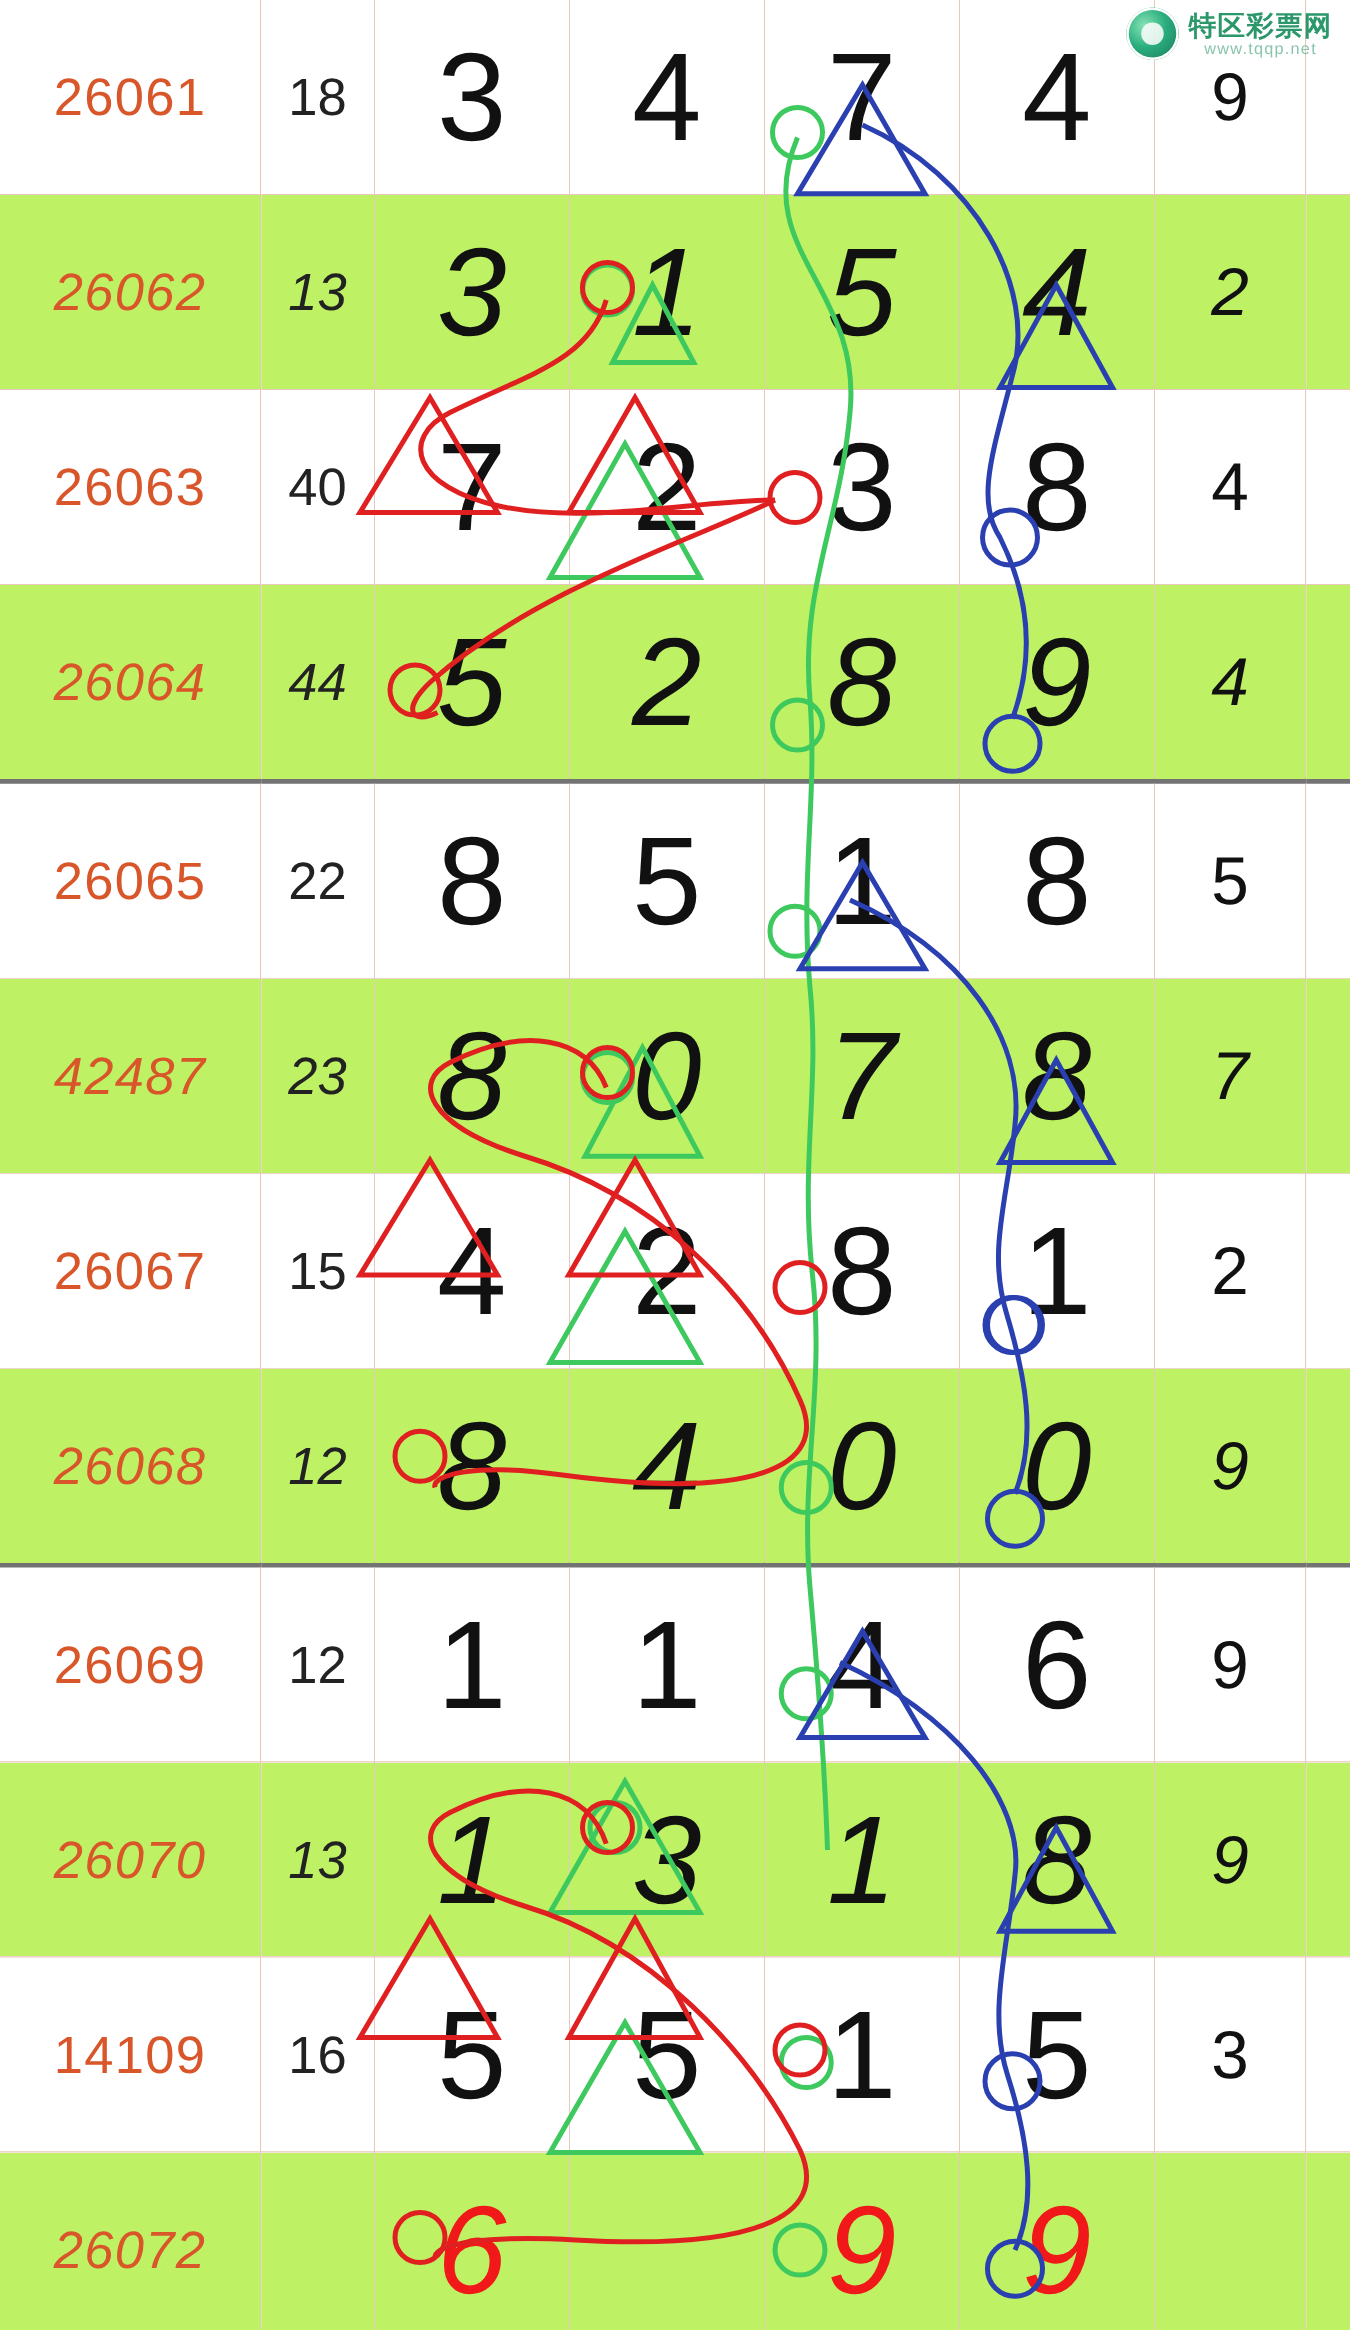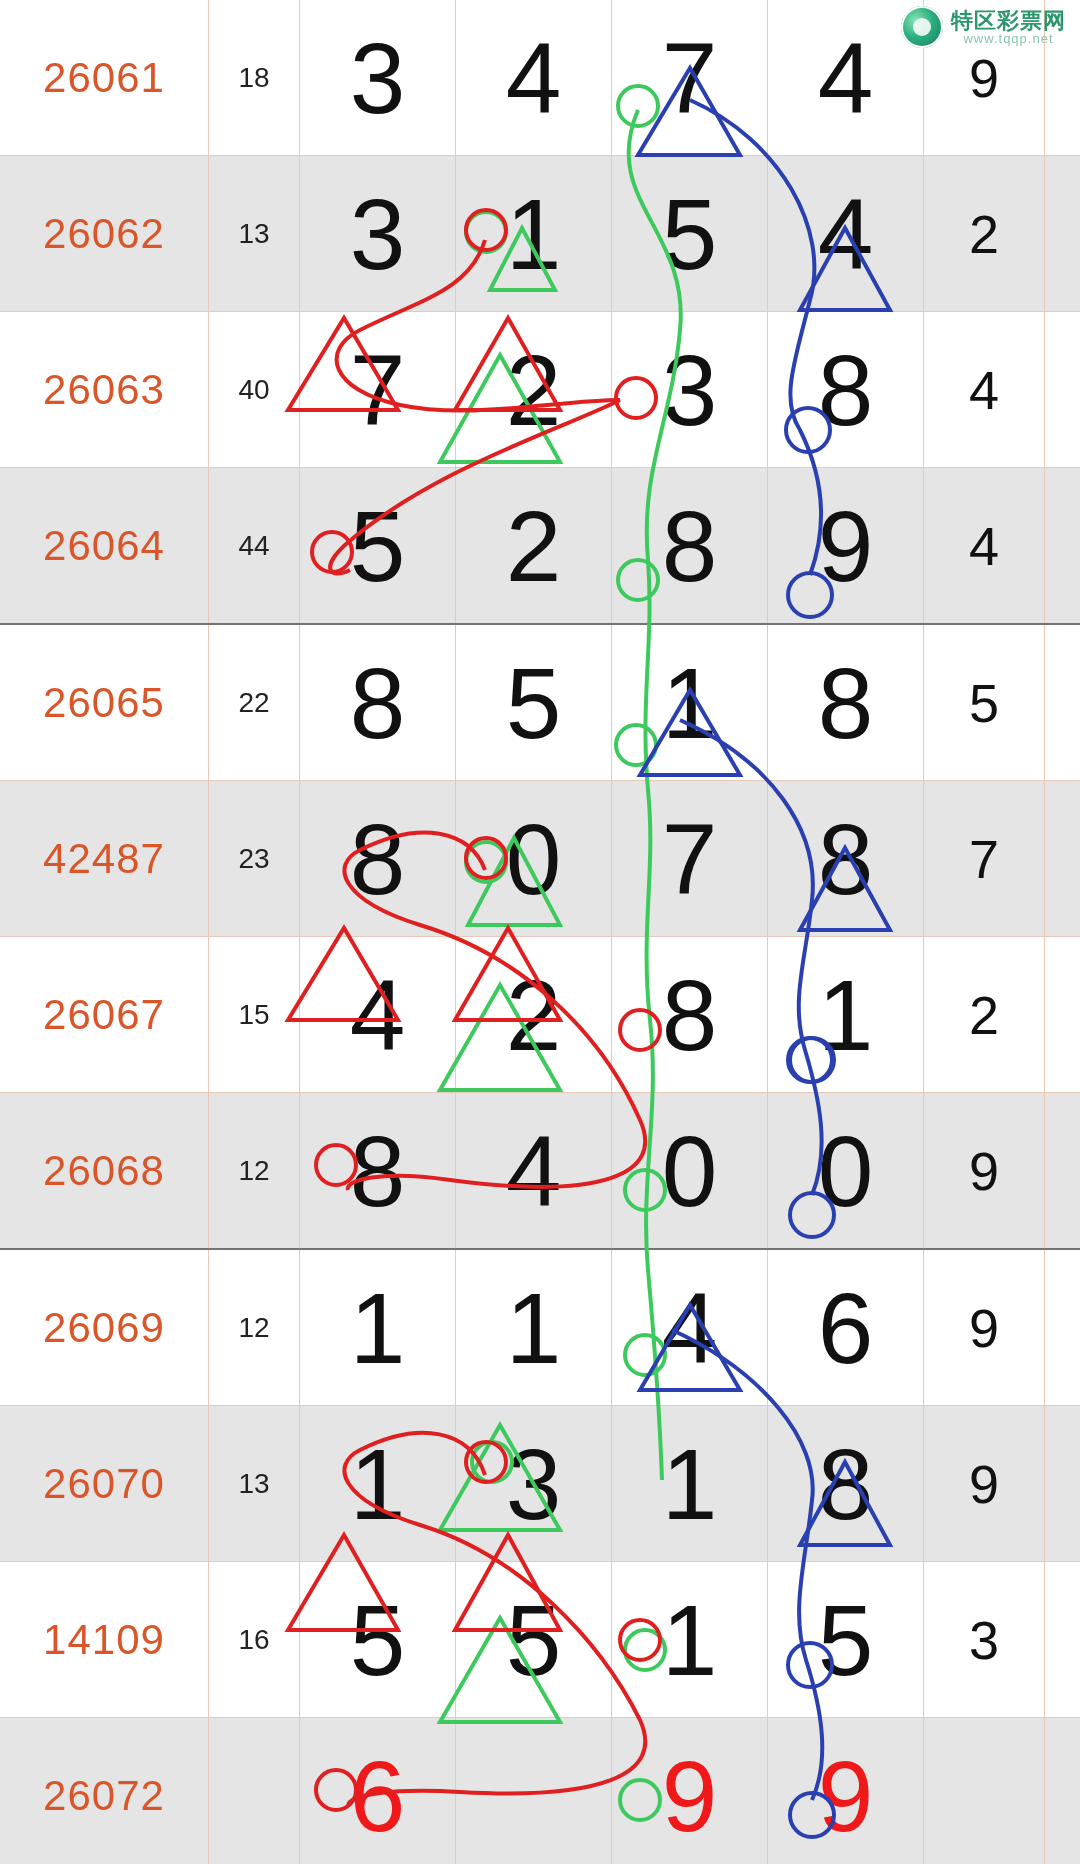--- a/index.html
+++ b/index.html
@@ -23,32 +23,32 @@
   table.grid td{
     border-right:1px solid #e8c8b8;
     border-bottom:1px solid #e8c8b8;
     padding:0;
     text-align:center;
     vertical-align:middle;
     height:155px;
     position:relative;
   }
   tr.row-odd td{background:#ffffff;}
-  tr.row-even td{background:#e5e5e5;}
+  tr.row-even td{background:#bef264;font-style:italic;}
   td.col-issue{
     width:208px;
     color:#d8562a;
     font-size:42px;
     letter-spacing:1px;
     border-right:1px solid #e8c8b8;
   }
   td.col-sum{
     width:90px;
     color:#222222;
-    font-size:28px;
+    font-size:42px;
   }
   td.col-d{
     width:155px;
     font-size:100px;
     color:#111111;
     font-weight:400;
     line-height:1;
   }
   td.col-extra{
     width:120px;
@@ -58,21 +58,21 @@
   td.col-pad{
     width:60px;
     border-right:none;
   }
   td.col-d .digit, td.col-extra .digit{
     display:block;
     font-family:"Liberation Sans", sans-serif;
   }
   td.red .digit{color:#f01818;}
   
-  tr.sep-bottom td{border-bottom:2px solid #737373;}
+  tr.sep-bottom td{border-bottom:4px solid #737373;}
   
   #marks{
     position:absolute;
     left:0;top:0;
     width:1080px;height:1864px;
     pointer-events:none;
   }
   
   #logo{
     position:absolute;

